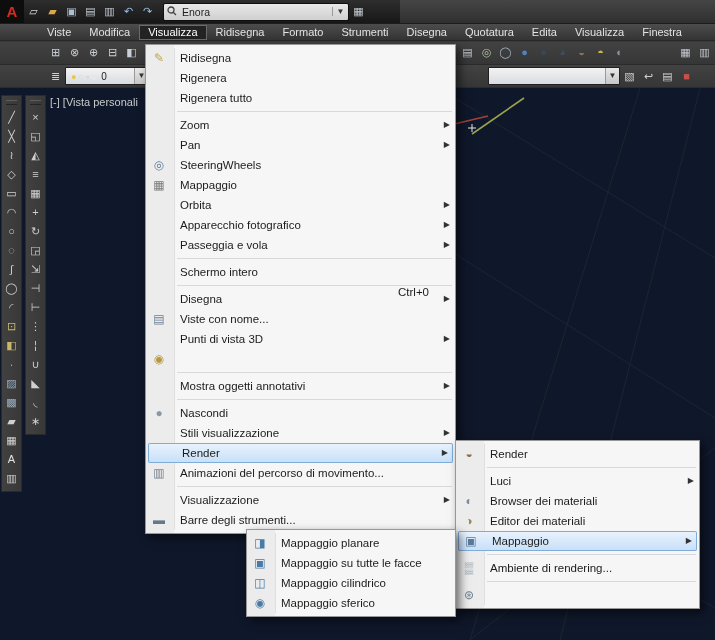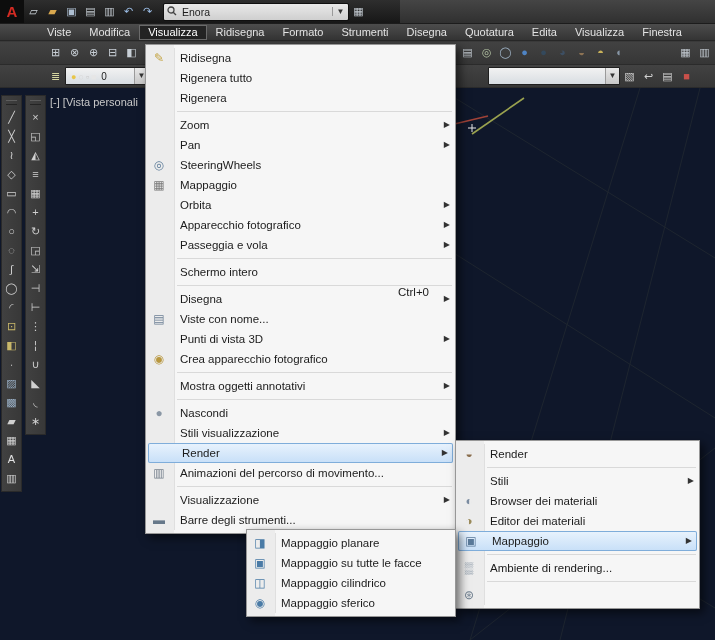--- a/index.html
+++ b/index.html
@@ -237,25 +237,25 @@
       </span>
   </div>
 
   <div class="menu" id="view-menu">
       <div class="menu-item">
         <span class="mi-icon" style="color: rgb(194, 161, 60);">✎</span>
         <span class="mi-label">Ridisegna</span>
       </div>
       <div class="menu-item">
         <span class="mi-icon"></span>
+        <span class="mi-label">Rigenera</span>
+      </div>
+      <div class="menu-item">
+        <span class="mi-icon"></span>
         <span class="mi-label">Rigenera tutto</span>
-      </div>
-      <div class="menu-item">
-        <span class="mi-icon"></span>
-        <span class="mi-label">Rigenera</span>
       </div>
       <div class="menu-sep"></div>
       <div class="menu-item">
         <span class="mi-icon"></span>
         <span class="mi-label">Zoom</span>
         <span class="mi-arrow">▶</span>
       </div>
       <div class="menu-item">
         <span class="mi-icon"></span>
         <span class="mi-label">Pan</span>
@@ -300,21 +300,20 @@
         <span class="mi-icon" style="color: rgb(107, 127, 149);">▤</span>
         <span class="mi-label">Viste con nome...</span>
       </div>
       <div class="menu-item">
         <span class="mi-icon"></span>
         <span class="mi-label">Punti di vista 3D</span>
         <span class="mi-arrow">▶</span>
       </div>
       <div class="menu-item">
         <span class="mi-icon" style="color: rgb(184, 151, 63);">◉</span>
-        <span class="mi-label">Crea apparecchio fotografico</span>
       </div>
       <div class="menu-sep"></div>
       <div class="menu-item">
         <span class="mi-icon"></span>
         <span class="mi-label">Mostra oggetti annotativi</span>
         <span class="mi-arrow">▶</span>
       </div>
       <div class="menu-sep"></div>
       <div class="menu-item">
         <span class="mi-icon" style="color: rgb(138, 151, 165);">●</span>
@@ -347,21 +346,21 @@
     </div>
 
   <div class="menu" id="render-menu">
       <div class="menu-item">
         <span class="mi-icon" style="color: rgb(138, 110, 78);">◒</span>
         <span class="mi-label">Render</span>
       </div>
       <div class="menu-sep"></div>
       <div class="menu-item">
         <span class="mi-icon"></span>
-        <span class="mi-label">Stili</span>
+        <span class="mi-label">Luci</span>
         <span class="mi-arrow">▶</span>
       </div>
       <div class="menu-item">
         <span class="mi-icon" style="color: rgb(122, 139, 160);">◐</span>
         <span class="mi-label">Browser dei materiali</span>
       </div>
       <div class="menu-item">
         <span class="mi-icon" style="color: rgb(154, 138, 90);">◑</span>
         <span class="mi-label">Editor dei materiali</span>
       </div>

